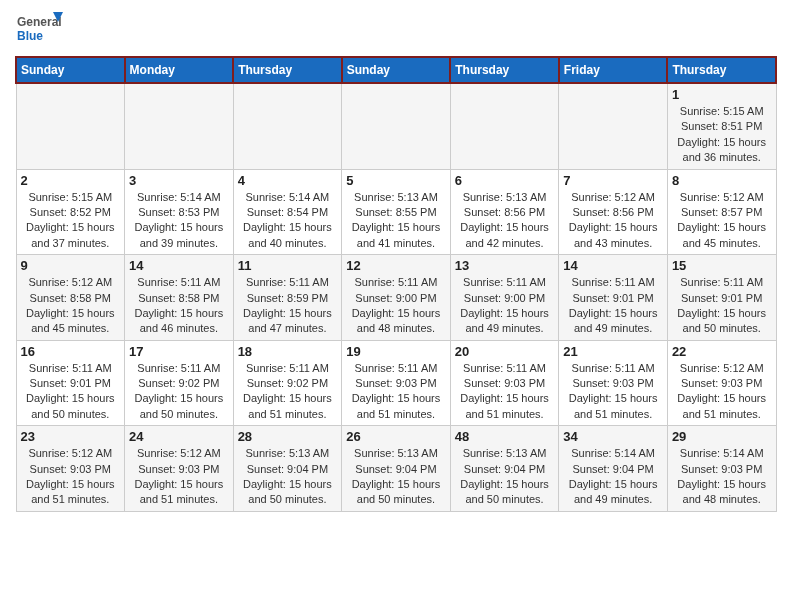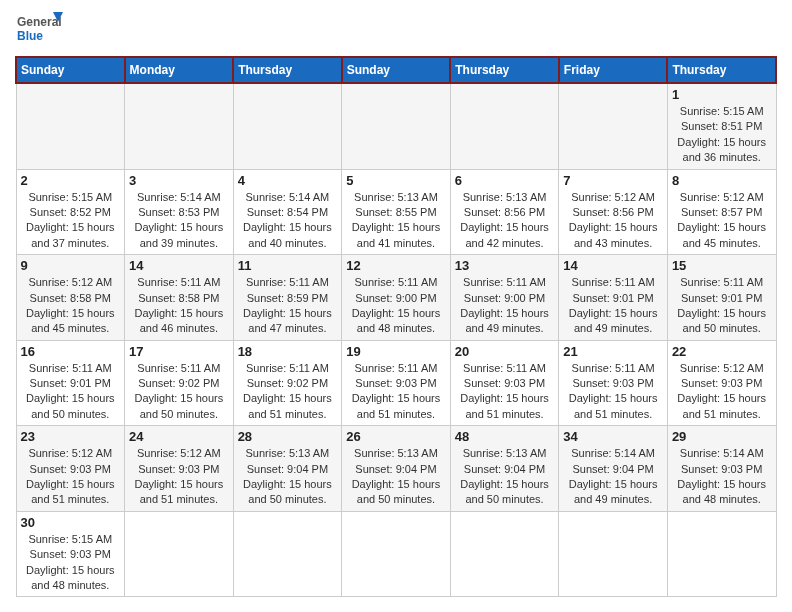--- a/index.html
+++ b/index.html
@@ -324,29 +324,14 @@
 and 49 minutes.</div>
         </td>
         <td>
           <span class="day-number">29</span>
           <div class="day-info" style="white-space: pre-line;">Sunrise: 5:14 AM
 Sunset: 9:03 PM
 Daylight: 15 hours
 and 48 minutes.</div>
         </td>
       </tr>
-      <tr class="last-row">
-        <td>
-          <span class="day-number">30</span>
-          <div class="day-info" style="white-space: pre-line;">Sunrise: 5:15 AM
-Sunset: 9:03 PM
-Daylight: 15 hours
-and 48 minutes.</div>
-        </td>
-        <td class="empty"></td>
-        <td class="empty"></td>
-        <td class="empty"></td>
-        <td class="empty"></td>
-        <td class="empty"></td>
-        <td class="empty"></td>
-      </tr>
     </tbody>
 </table>
 
 </body></html>

